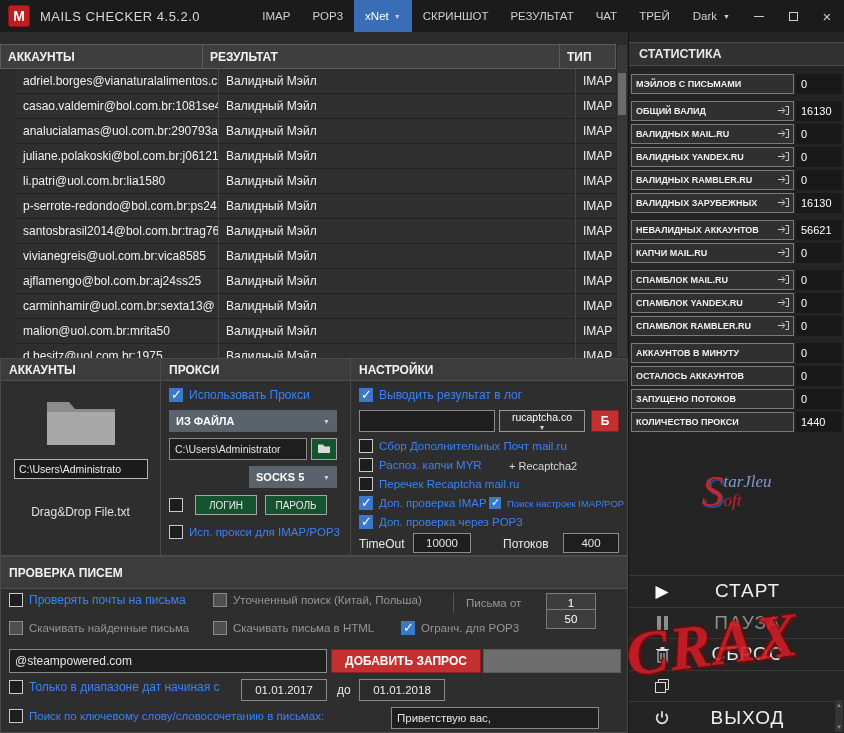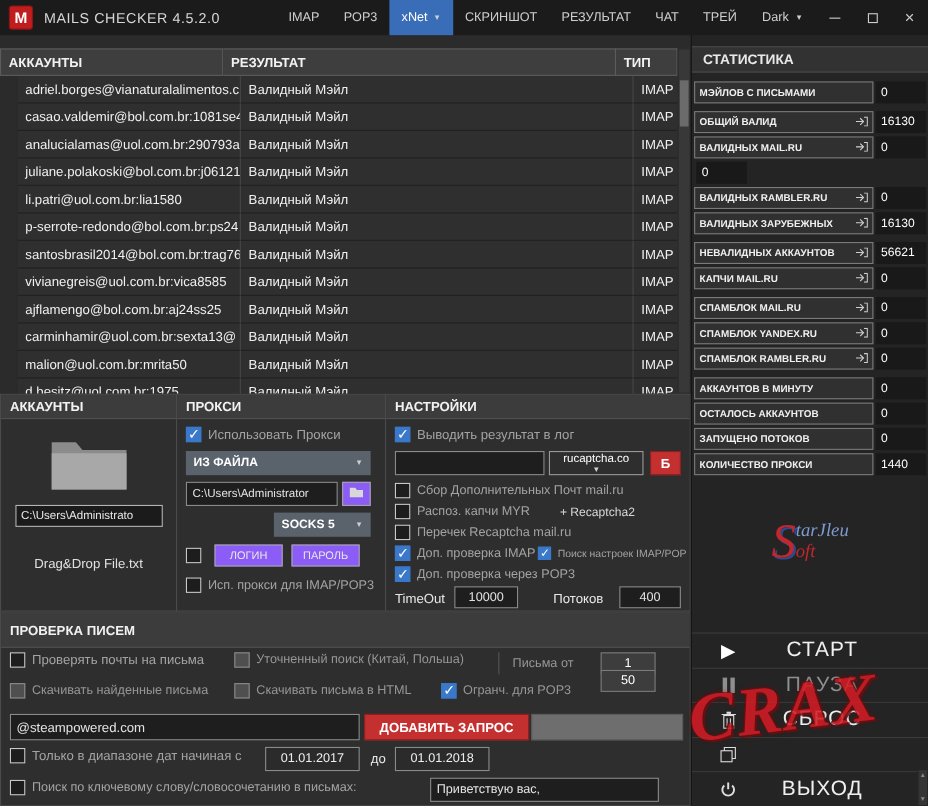--- a/index.html
+++ b/index.html
@@ -51,29 +51,29 @@
   .panel-body{position:absolute;top:22px;left:0;right:0;bottom:0;}
 
   
   .cbrow{position:absolute;display:flex;align-items:center;gap:6px;}
   .cb{width:14px;height:14px;border:1px solid #c8c8c8;background:#1d1d1d;position:relative;flex:none;}
   .cb.checked{background:#3a78c9;border-color:#3a78c9;}
   .cb.checked::after{content:"✓";position:absolute;top:-2px;left:1px;color:#fff;font-size:13px;font-weight:bold;}
   .cb.disabled{background:#4f4f4f;border-color:#8a8a8a;}
   .cb.sm{width:12px;height:12px;}
   .cb.sm.checked::after{font-size:11px;top:-2px;left:1px;}
-  .cblbl{font-size:11.5px;color:#a3a3a3;white-space:nowrap;}
+  .cblbl{font-size:11.5px;color:#3b82f6;white-space:nowrap;}
   .cblbl.dim{color:#969696;}
 
   
   .tinput{background:#1e1e1e;border:1px solid #8a8a8a;color:#e3e3e3;font-size:10.5px;padding:0 5px;height:22px;}
   .dropdown{background:#5a626c;display:flex;align-items:center;justify-content:space-between;height:22px;
             padding:0 7px;font-size:11px;color:#fff;font-weight:bold;}
   .dropdown.darkstyle{background:#2e2e2e;border:1px solid #999;font-weight:normal;flex-direction:column;}
-  .smallbtn{background:#8b5cf6;border:1px solid #a5a5a5;color:#e8e8e8;font-size:10px;display:flex;
+  .smallbtn{background:#14532d;border:1px solid #a5a5a5;color:#e8e8e8;font-size:10px;display:flex;
             align-items:center;justify-content:center;height:20px;}
   .redbtn{background:#c43030;border:1px solid #8e1f1f;color:#fff;font-weight:bold;display:flex;
           align-items:center;justify-content:center;}
 
   
   .big-folder{position:absolute;top:14px;left:44px;}
   .path-box{position:absolute;top:78px;left:13px;width:134px;height:20px;border:1px solid #b5b5b5;background:#1b1b1b;
             font-size:10.5px;color:#e8e8e8;display:flex;align-items:center;padding:0 4px;overflow:hidden;white-space:nowrap;}
   .dragdrop{position:absolute;top:124px;left:0;right:0;text-align:center;font-size:12px;color:#e0e0e0;}
 
@@ -426,20 +426,27 @@
             <div class="slabel">
               <span>ВАЛИДНЫХ MAIL.RU</span>
               <span><svg width="11" height="9" viewBox="0 0 11 9">
                   <path d="M0 4.5h6M4 1.5l3 3-3 3" fill="none" stroke="#cfcfcf"></path>
                   <path d="M7.5 0.5H10.5V8.5H7.5" fill="none" stroke="#cfcfcf"></path>
                 </svg></span>
             </div>
             <div class="svalue">0</div>
           </div>
           <div class="srow">
+            <div class="slabel">
+              <span>ВАЛИДНЫХ YANDEX.RU</span>
+              <span><svg width="11" height="9" viewBox="0 0 11 9">
+                  <path d="M0 4.5h6M4 1.5l3 3-3 3" fill="none" stroke="#cfcfcf"></path>
+                  <path d="M7.5 0.5H10.5V8.5H7.5" fill="none" stroke="#cfcfcf"></path>
+                </svg></span>
+            </div>
             <div class="svalue">0</div>
           </div>
           <div class="srow">
             <div class="slabel">
               <span>ВАЛИДНЫХ RAMBLER.RU</span>
               <span><svg width="11" height="9" viewBox="0 0 11 9">
                   <path d="M0 4.5h6M4 1.5l3 3-3 3" fill="none" stroke="#cfcfcf"></path>
                   <path d="M7.5 0.5H10.5V8.5H7.5" fill="none" stroke="#cfcfcf"></path>
                 </svg></span>
             </div>

